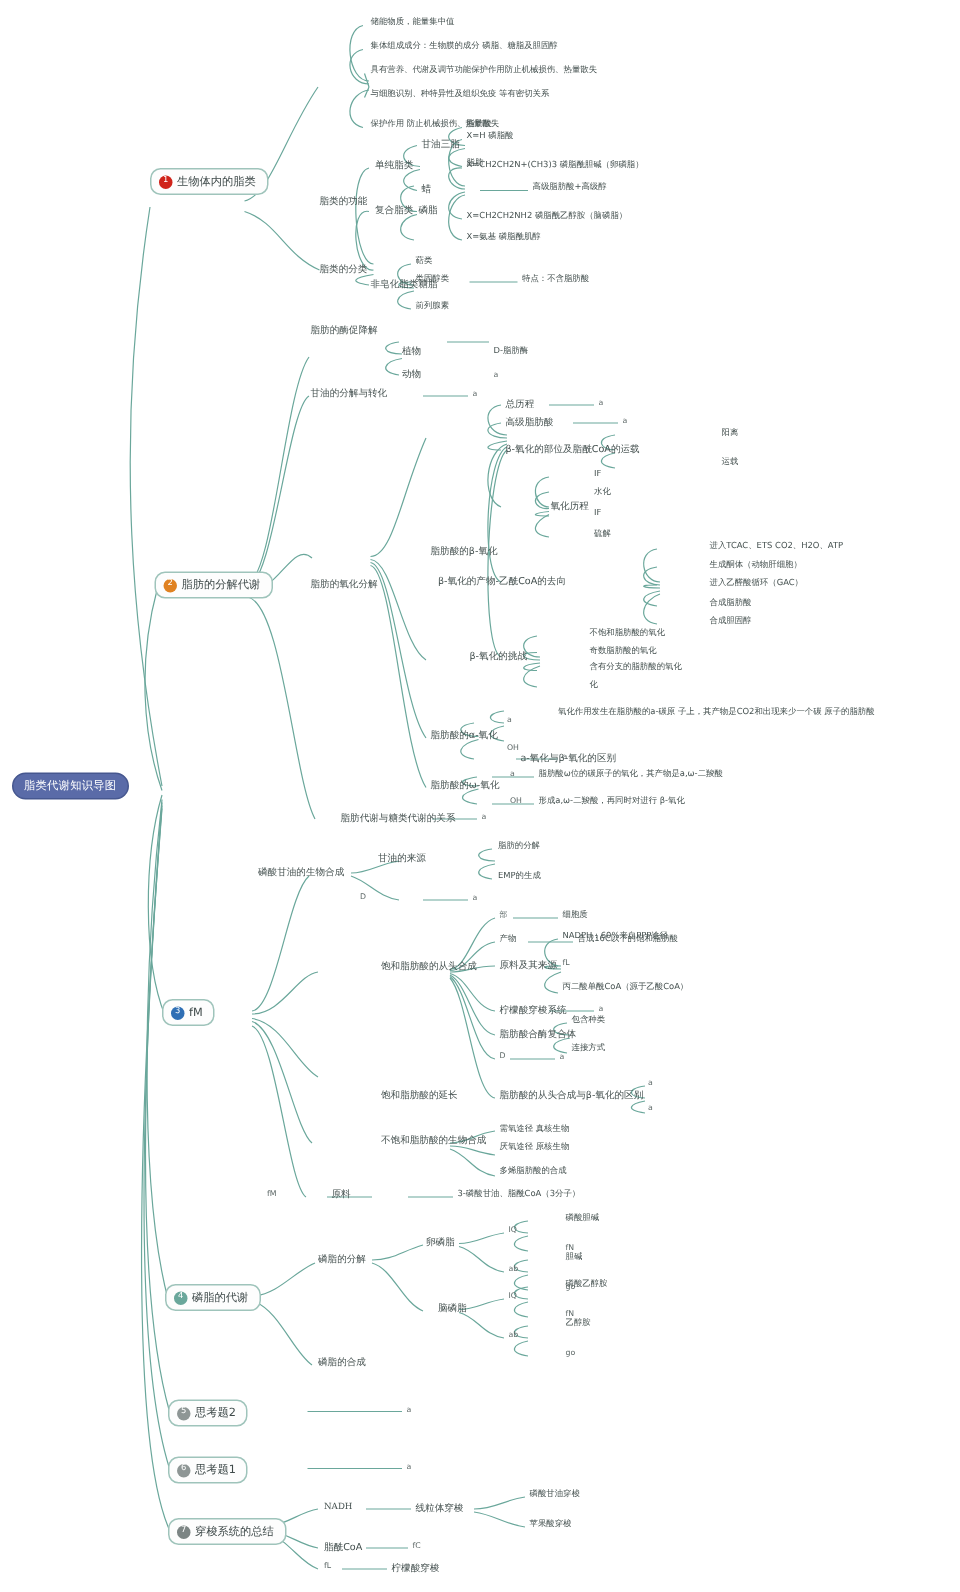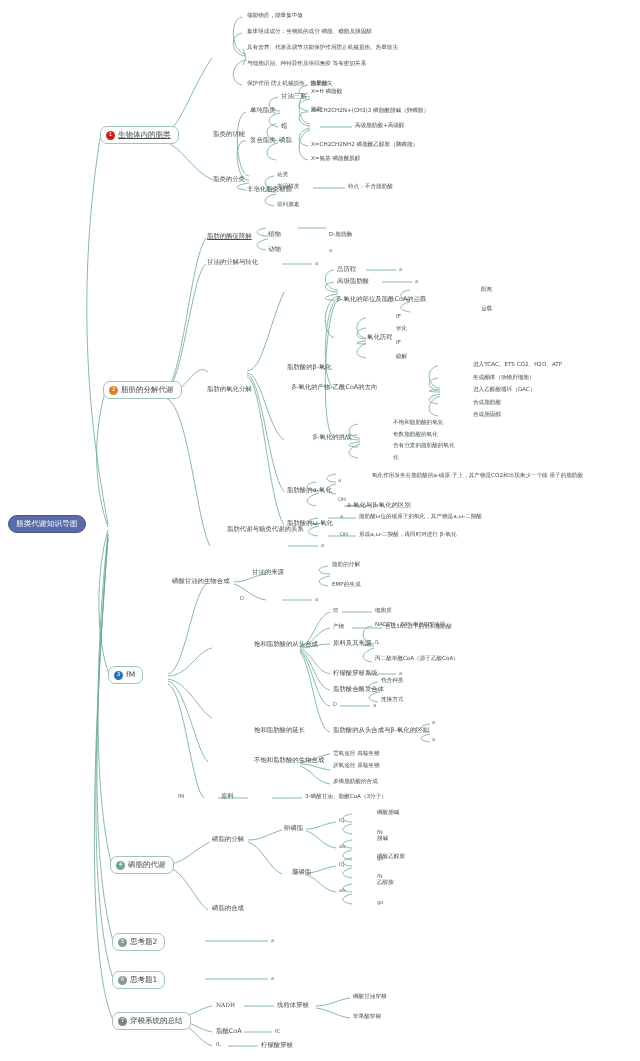--- a/index.html
+++ b/index.html
@@ -173,21 +173,21 @@
     <path d="M316 1008 C 330 1010 336 1016 350 1018"></path>
     <path d="M244 1032 L 272 1032"></path>
     <path d="M228 1046 L 258 1046"></path>
   </g>
 </svg>
 
 <div class="node root">
   <span>脂类代谢知识导图</span>
 </div>
 
-<div class="node l1" style="left:100px;top:126px;text-decoration:underline;">
+<div class="node l1" style="left:100px;top:112px;">
   <span class="badge" style="background:#d0241b">1</span>
   <span class="lbl">生物体内的脂类</span>
 </div>
 <div class="node t" style="left:213px;top:131px;">脂类的功能</div>
 <div class="node t sm" style="left:247px;top:13px;">储能物质，能量集中值</div>
 <div class="node t sm" style="left:247px;top:29px;">集体组成成分：生物膜的成分 磷脂、糖脂及胆固醇</div>
 <div class="node t sm" style="left:247px;top:45px;">具有营养、代谢及调节功能保护作用防止机械损伤、热量散失</div>
 <div class="node t sm" style="left:247px;top:61px;">与细胞识别、种特异性及组织免疫 等有密切关系</div>
 <div class="node t sm" style="left:247px;top:81px;">保护作用 防止机械损伤、热量散失</div>
 
@@ -210,21 +210,21 @@
 <div class="node t" style="left:247px;top:186px;">非皂化脂类</div>
 <div class="node t sm" style="left:277px;top:172px;">萜类</div>
 <div class="node t sm" style="left:277px;top:184px;">类固醇类</div>
 <div class="node t sm" style="left:277px;top:202px;">前列腺素</div>
 <div class="node t sm" style="left:348px;top:184px;">特点：不含脂肪酸</div>
 
 <div class="node l1" style="left:103px;top:381px;">
   <span class="badge" style="background:#e08222">2</span>
   <span class="lbl">脂肪的分解代谢</span>
 </div>
-<div class="node t" style="left:207px;top:233px;text-decoration:underline;">脂肪的酶促降解</div>
+<div class="node t" style="left:207px;top:217px;">脂肪的酶促降解</div>
 <div class="node t" style="left:268px;top:231px;">植物</div>
 <div class="node t" style="left:268px;top:246px;">动物</div>
 <div class="node t sm" style="left:329px;top:232px;">D-脂肪酶</div>
 <div class="node t xs" style="left:329px;top:248px;">a</div>
 <div class="node t" style="left:207px;top:259px;">甘油的分解与转化</div>
 <div class="node t xs" style="left:315px;top:261px;">a</div>
 
 <div class="node t" style="left:207px;top:386px;">脂肪的氧化分解</div>
 <div class="node t" style="left:287px;top:364px;">脂肪酸的β-氧化</div>
 
@@ -261,21 +261,21 @@
 <div class="node t sm" style="left:372px;top:472px;width:245px;white-space:normal;line-height:1.35">氧化作用发生在脂肪酸的a-碳原 子上，其产物是CO2和出现来少一个碳 原子的脂肪酸</div>
 <div class="node t" style="left:319px;top:502px;padding-left:28px;">a-氧化与β-氧化的区别</div>
 <div class="node t xs" style="left:375px;top:503px;">a</div>
 
 <div class="node t" style="left:287px;top:520px;">脂肪酸的ω-氧化</div>
 <div class="node t xs" style="left:340px;top:514px;">a</div>
 <div class="node t xs" style="left:340px;top:532px;">OH</div>
 <div class="node t sm" style="left:359px;top:514px;">脂肪酸ω位的碳原子的氧化，其产物是a,ω-二羧酸</div>
 <div class="node t sm" style="left:359px;top:532px;">形成a,ω-二羧酸，再同时对进行 β-氧化</div>
 
-<div class="node t" style="left:207px;top:526px;padding-left:20px;">脂肪代谢与糖类代谢的关系</div>
+<div class="node t" style="left:207px;top:542px;padding-left:20px;">脂肪代谢与糖类代谢的关系</div>
 <div class="node t xs" style="left:321px;top:543px;">a</div>
 
 <div class="node l1" style="left:108px;top:666px;">
   <span class="badge" style="background:#2f6fb5">3</span>
   <span class="lbl lat">fM</span>
 </div>
 <div class="node t" style="left:172px;top:578px;">磷酸甘油的生物合成</div>
 <div class="node t" style="left:252px;top:569px;">甘油的来源</div>
 <div class="node t sm" style="left:332px;top:562px;">脂肪的分解</div>
 <div class="node t sm" style="left:332px;top:582px;">EMP的生成</div>

